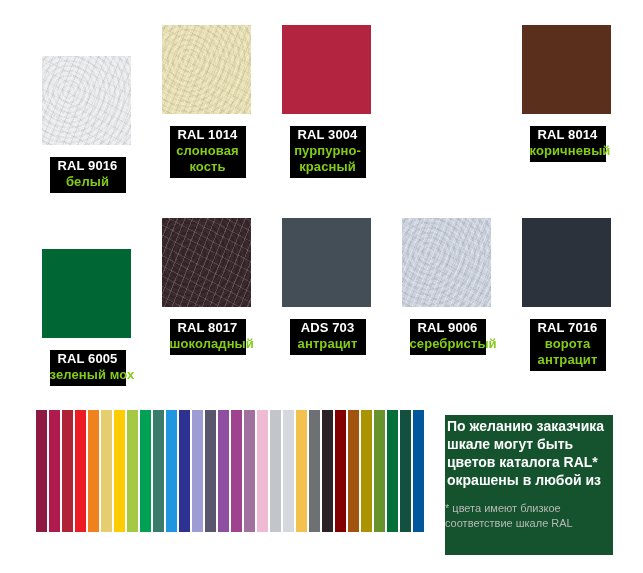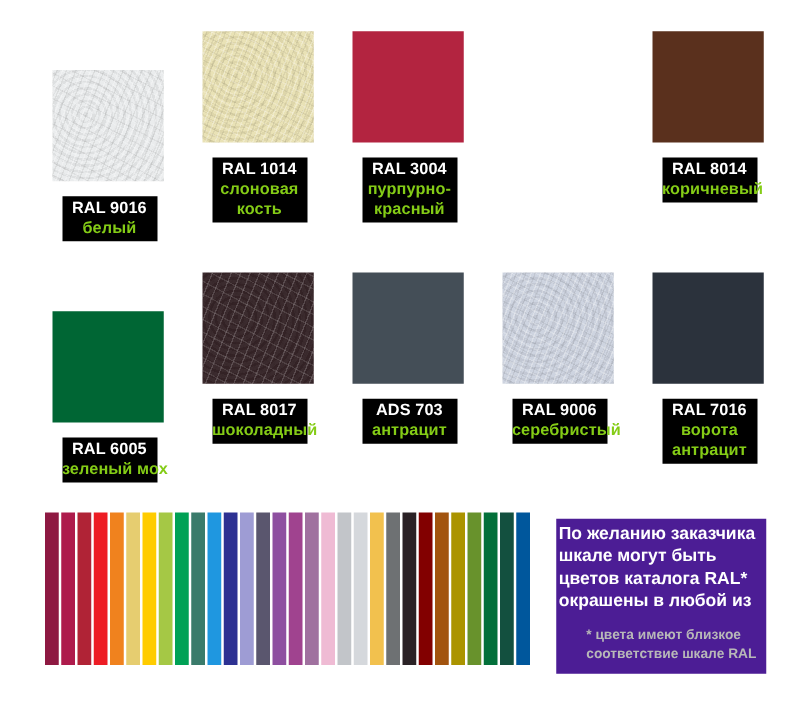--- a/index.html
+++ b/index.html
@@ -103,22 +103,22 @@
     height: 122px;
     flex: 0 0 auto;
   }
 
   
   #note-panel {
     position: absolute;
     left: 445px;
     top: 415px;
     width: 168px;
-    height: 124px;
-    background: #4c1d95;
+    height: 140px;
+    background: #14532d;
   }
   #note-main {
     position: absolute;
     left: 2px;
     top: 2px;
     width: 180px;
   }
   .note-line {
     display: block;
     white-space: nowrap;
@@ -130,24 +130,23 @@
   #note-foot {
     position: absolute;
     left: 0px;
     top: 86px;
     width: 180px;
   }
   .note-foot-line {
     display: block;
     white-space: nowrap;
     color: #b8b8b8;
-    font-weight: bold;
+    font-weight: normal;
     font-size: 11px;
     line-height: 15px;
-    margin-left: 24px;
   }
 </style>
 </head>
 <body>
 
 <div id="page-root">
 
   <div class="swatch-row row-1" id="row-0">
       <div class="swatch-cell" data-col="0">
         <div class="swatch-chip textured" style="background: rgb(233, 235, 236);"></div>

